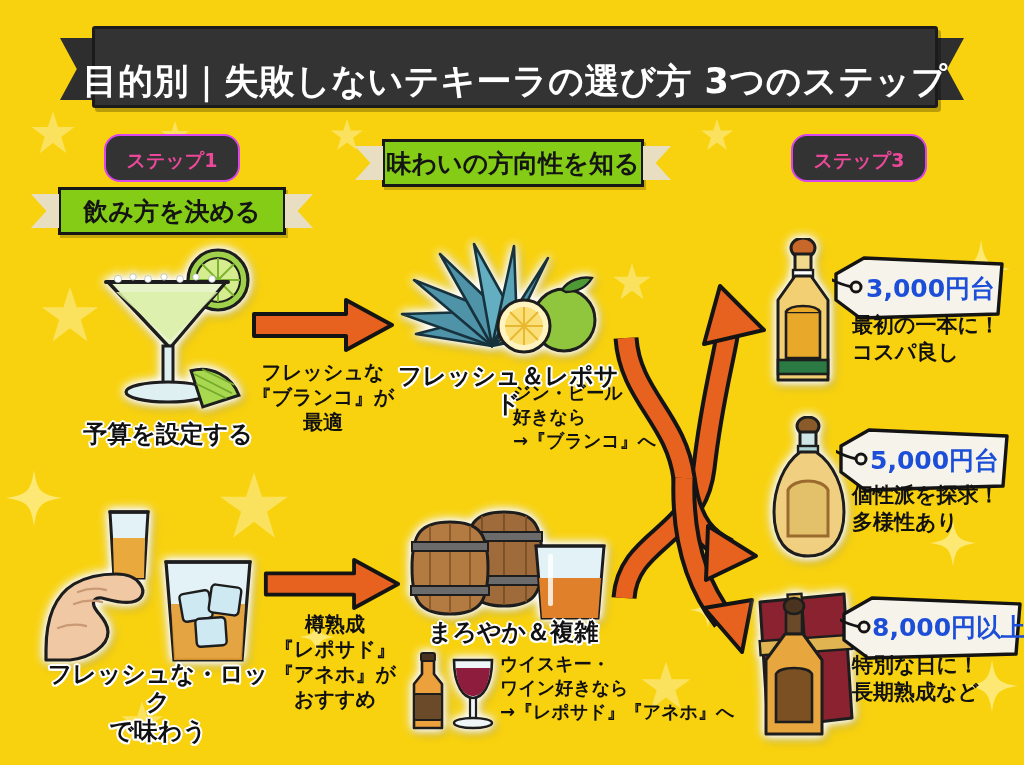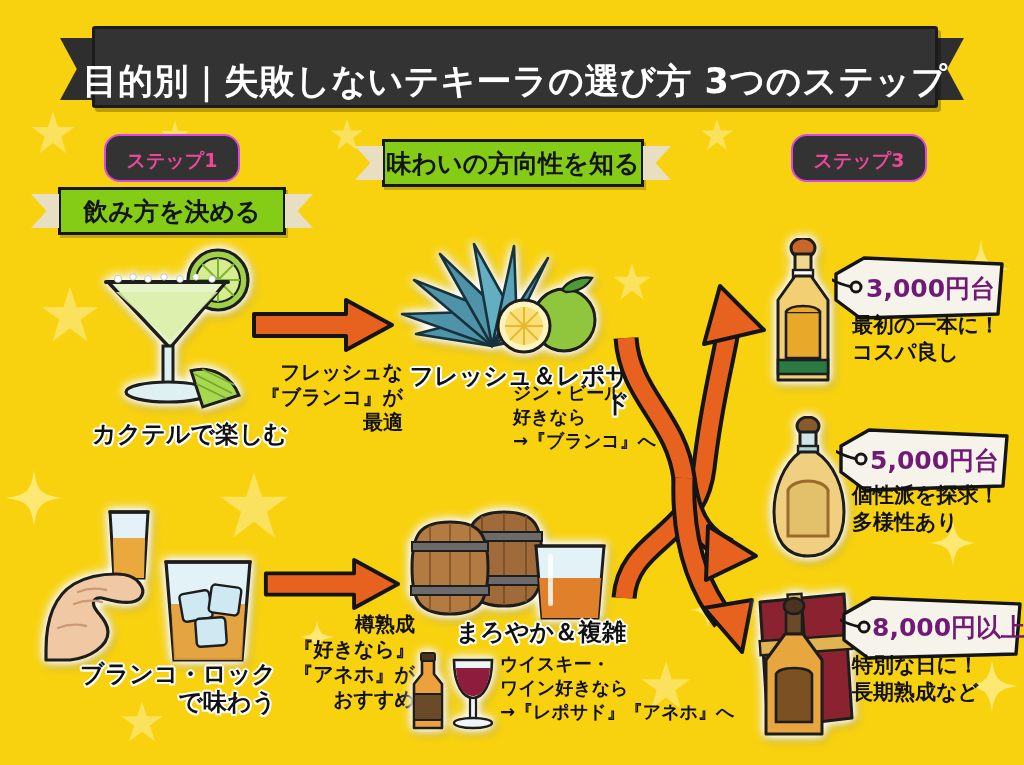--- a/index.html
+++ b/index.html
@@ -50,39 +50,39 @@
   .srib-tail.l{left:-30px;clip-path:polygon(0 0,100% 0,100% 100%,0 100%,55% 50%);}
   .srib-tail.r{right:-30px;clip-path:polygon(0 0,100% 0,45% 50%,100% 100%,0 100%);}
 
   
   .sticker{position:absolute;}
   .sticker svg{display:block;
     filter:drop-shadow(0 0 4px #fff) drop-shadow(0 0 4px #fff) drop-shadow(2px 3px 2px rgba(0,0,0,.2));}
 
   
   .cap{
-    position:absolute;text-align:right;color:#111;
+    position:absolute;text-align:center;color:#111;
     font-weight:bold;line-height:1.18;white-space:pre-line;
   }
   .cap.big{font-size:24px;
     text-shadow:2px 0 0 #fff,-2px 0 0 #fff,0 2px 0 #fff,0 -2px 0 #fff,
                 1.5px 1.5px 0 #fff,-1.5px 1.5px 0 #fff,1.5px -1.5px 0 #fff,-1.5px -1.5px 0 #fff;}
   .cap.small{font-size:18px;text-align:left;}
   .cap.arrowtxt{font-size:20px;line-height:1.25;}
   .cap.pricedesc{font-size:21px;text-align:left;line-height:1.3;}
 
   
   .arrowbox{position:absolute;}
   .arrowbox svg{display:block;}
 
   
   .tag{position:absolute;}
   .tag svg{display:block;}
   .tag-label{
-    position:absolute;font-size:25px;font-weight:bold;color:#701a75;
+    position:absolute;font-size:25px;font-weight:bold;color:#1d4ed8;
     white-space:nowrap;
     text-align:right;
   }
 </style>
 </head>
 <body>
 
 <div id="stage">
 
   <div class="star-5pt" style="left:30px;top:110px;">
@@ -220,21 +220,21 @@
       <ellipse cx="90" cy="156" rx="42" ry="10" fill="#DFF0F3" stroke="#1d1d1d" stroke-width="3.2"></ellipse>
 
       <path d="M118 128 A40 40 0 0 1 156 166 L118 166 Z" fill="#A8D84F" stroke="#1d1d1d" stroke-width="3" transform="rotate(-18 137 147)"></path>
       <g transform="rotate(-18 137 147)" stroke="#74A92C" stroke-width="1.8" fill="none">
         <path d="M120 132 L150 162"></path>
           <path d="M119 142 L143 165"></path>
           <path d="M129 130 L155 155"></path>
       </g>
     </svg>
   </div>
-  <div class="cap big" style="left:48px;top:420px;width:240px;">カクテルで楽しむ</div>
+  <div class="cap big" style="left:48px;top:420px;width:240px;">予算を設定する</div>
 
   <div class="arrowbox" style="left:250px;top:296px;">
     <svg width="146" height="58" viewBox="0 0 146 58">
       <path d="M4 18 L96 18 L96 4 L142 29 L96 54 L96 40 L4 40 Z" fill="#E8621F" stroke="#141414" stroke-width="4" stroke-linejoin="round"></path>
     </svg>
   </div>
   <div class="cap arrowtxt" style="left:243px;top:360px;width:160px;">フレッシュな
 『ブランコ』が
 最適</div>
 
@@ -257,30 +257,30 @@
       <path d="M122 62 L206 62 L198 160 L130 160 Z" fill="#E3F2F6" stroke="#1d1d1d" stroke-width="3.2"></path>
       <path d="M127 104 L201 104 L198 160 L130 160 Z" fill="#E39B2E" opacity=".9"></path>
       <path d="M122 62 L206 62" stroke="#1d1d1d" stroke-width="3.4" stroke-linecap="round"></path>
       <g fill="#CFE9F3" stroke="#1d1d1d" stroke-width="2.4">
         <rect x="137" y="92" width="30" height="28" rx="4" transform="rotate(-10 152 106)"></rect>
         <rect x="166" y="86" width="30" height="28" rx="4" transform="rotate(8 181 100)"></rect>
         <rect x="152" y="118" width="30" height="28" rx="4" transform="rotate(-4 167 132)"></rect>
       </g>
     </svg>
   </div>
-  <div class="cap big" style="left:40px;top:660px;width:236px;">ブランコ・ロック
+  <div class="cap big" style="left:40px;top:660px;width:236px;">フレッシュな・ロック
 で味わう</div>
 
   <div class="arrowbox" style="left:262px;top:556px;">
     <svg width="140" height="56" viewBox="0 0 146 58">
       <path d="M4 18 L96 18 L96 4 L142 29 L96 54 L96 40 L4 40 Z" fill="#E8621F" stroke="#141414" stroke-width="4" stroke-linejoin="round"></path>
     </svg>
   </div>
   <div class="cap arrowtxt" style="left:255px;top:612px;width:160px;">樽熟成
-『好きなら』
+『レポサド』
 『アネホ』が
 おすすめ</div>
 
   <div class="sticker" style="left:396px;top:242px;">
     <svg width="212" height="120" viewBox="0 0 212 120">
       <g fill="#4E93A8" stroke="#17323c" stroke-width="2.6" stroke-linejoin="round">
         <path d="M96 104 L20 92 L74 78 Z"></path>
         <path d="M96 104 L6 72 L76 70 Z"></path>
         <path d="M96 104 L18 38 L84 64 Z"></path>
         <path d="M96 104 L44 12 L92 58 Z"></path>

